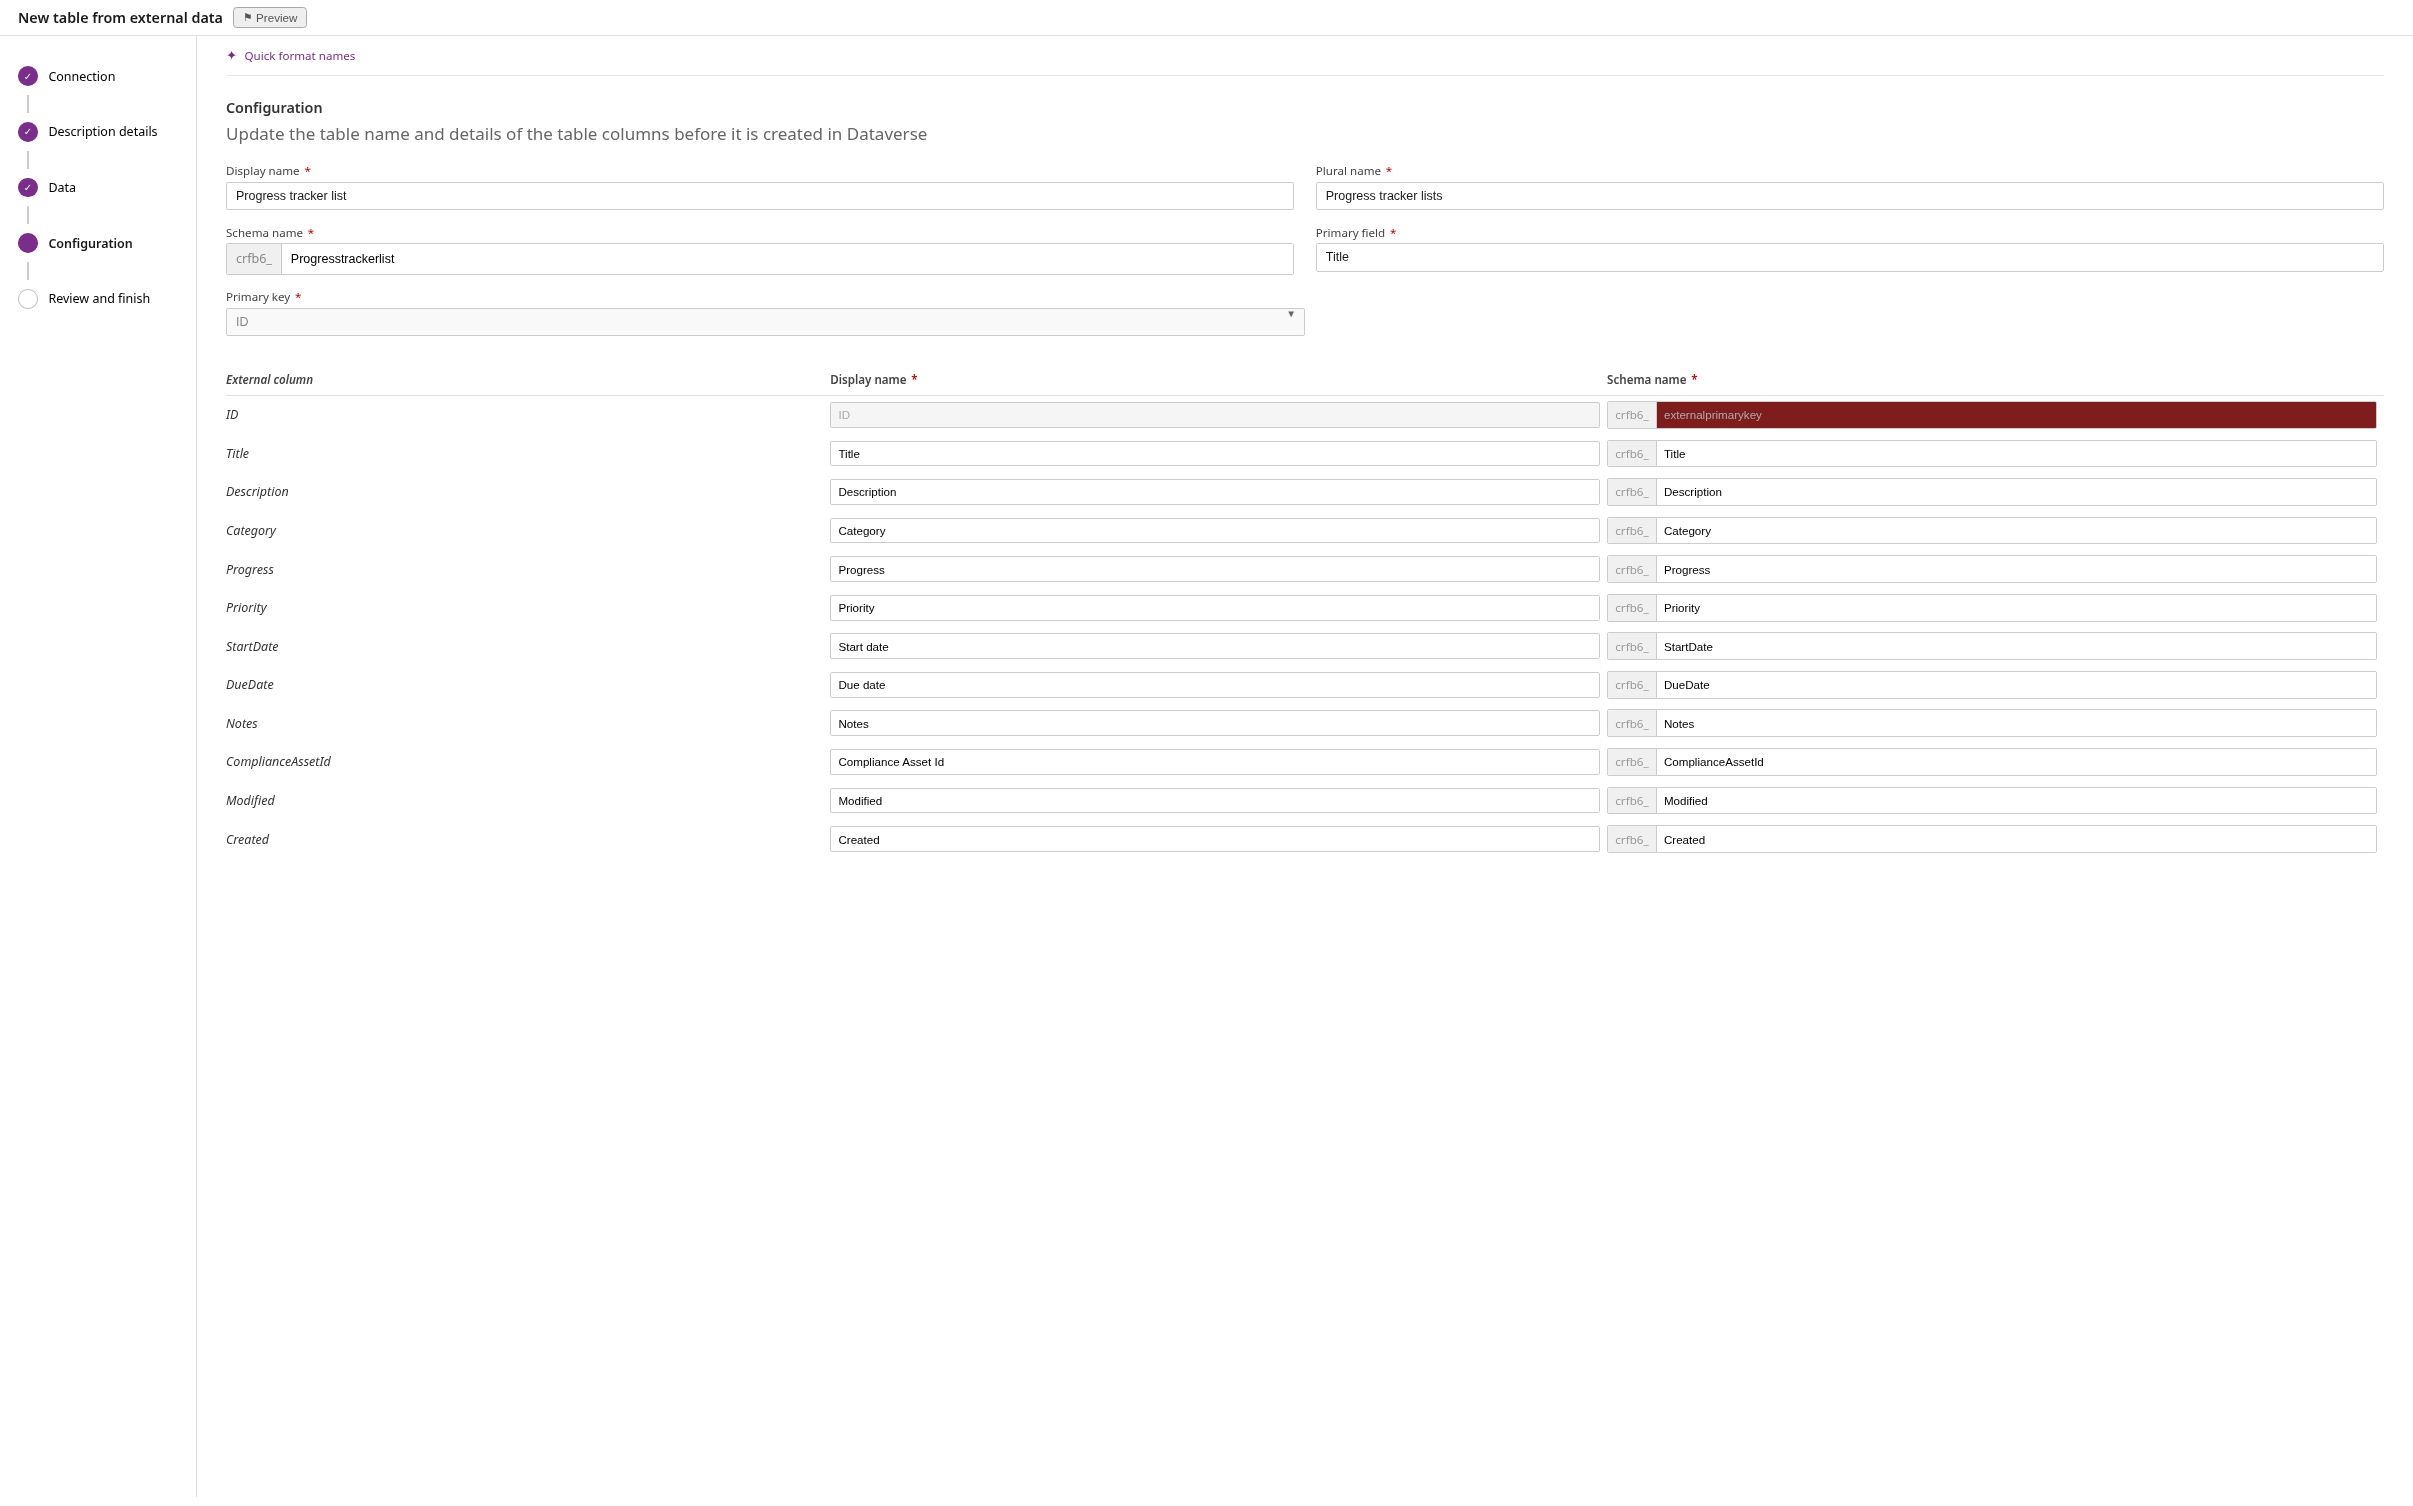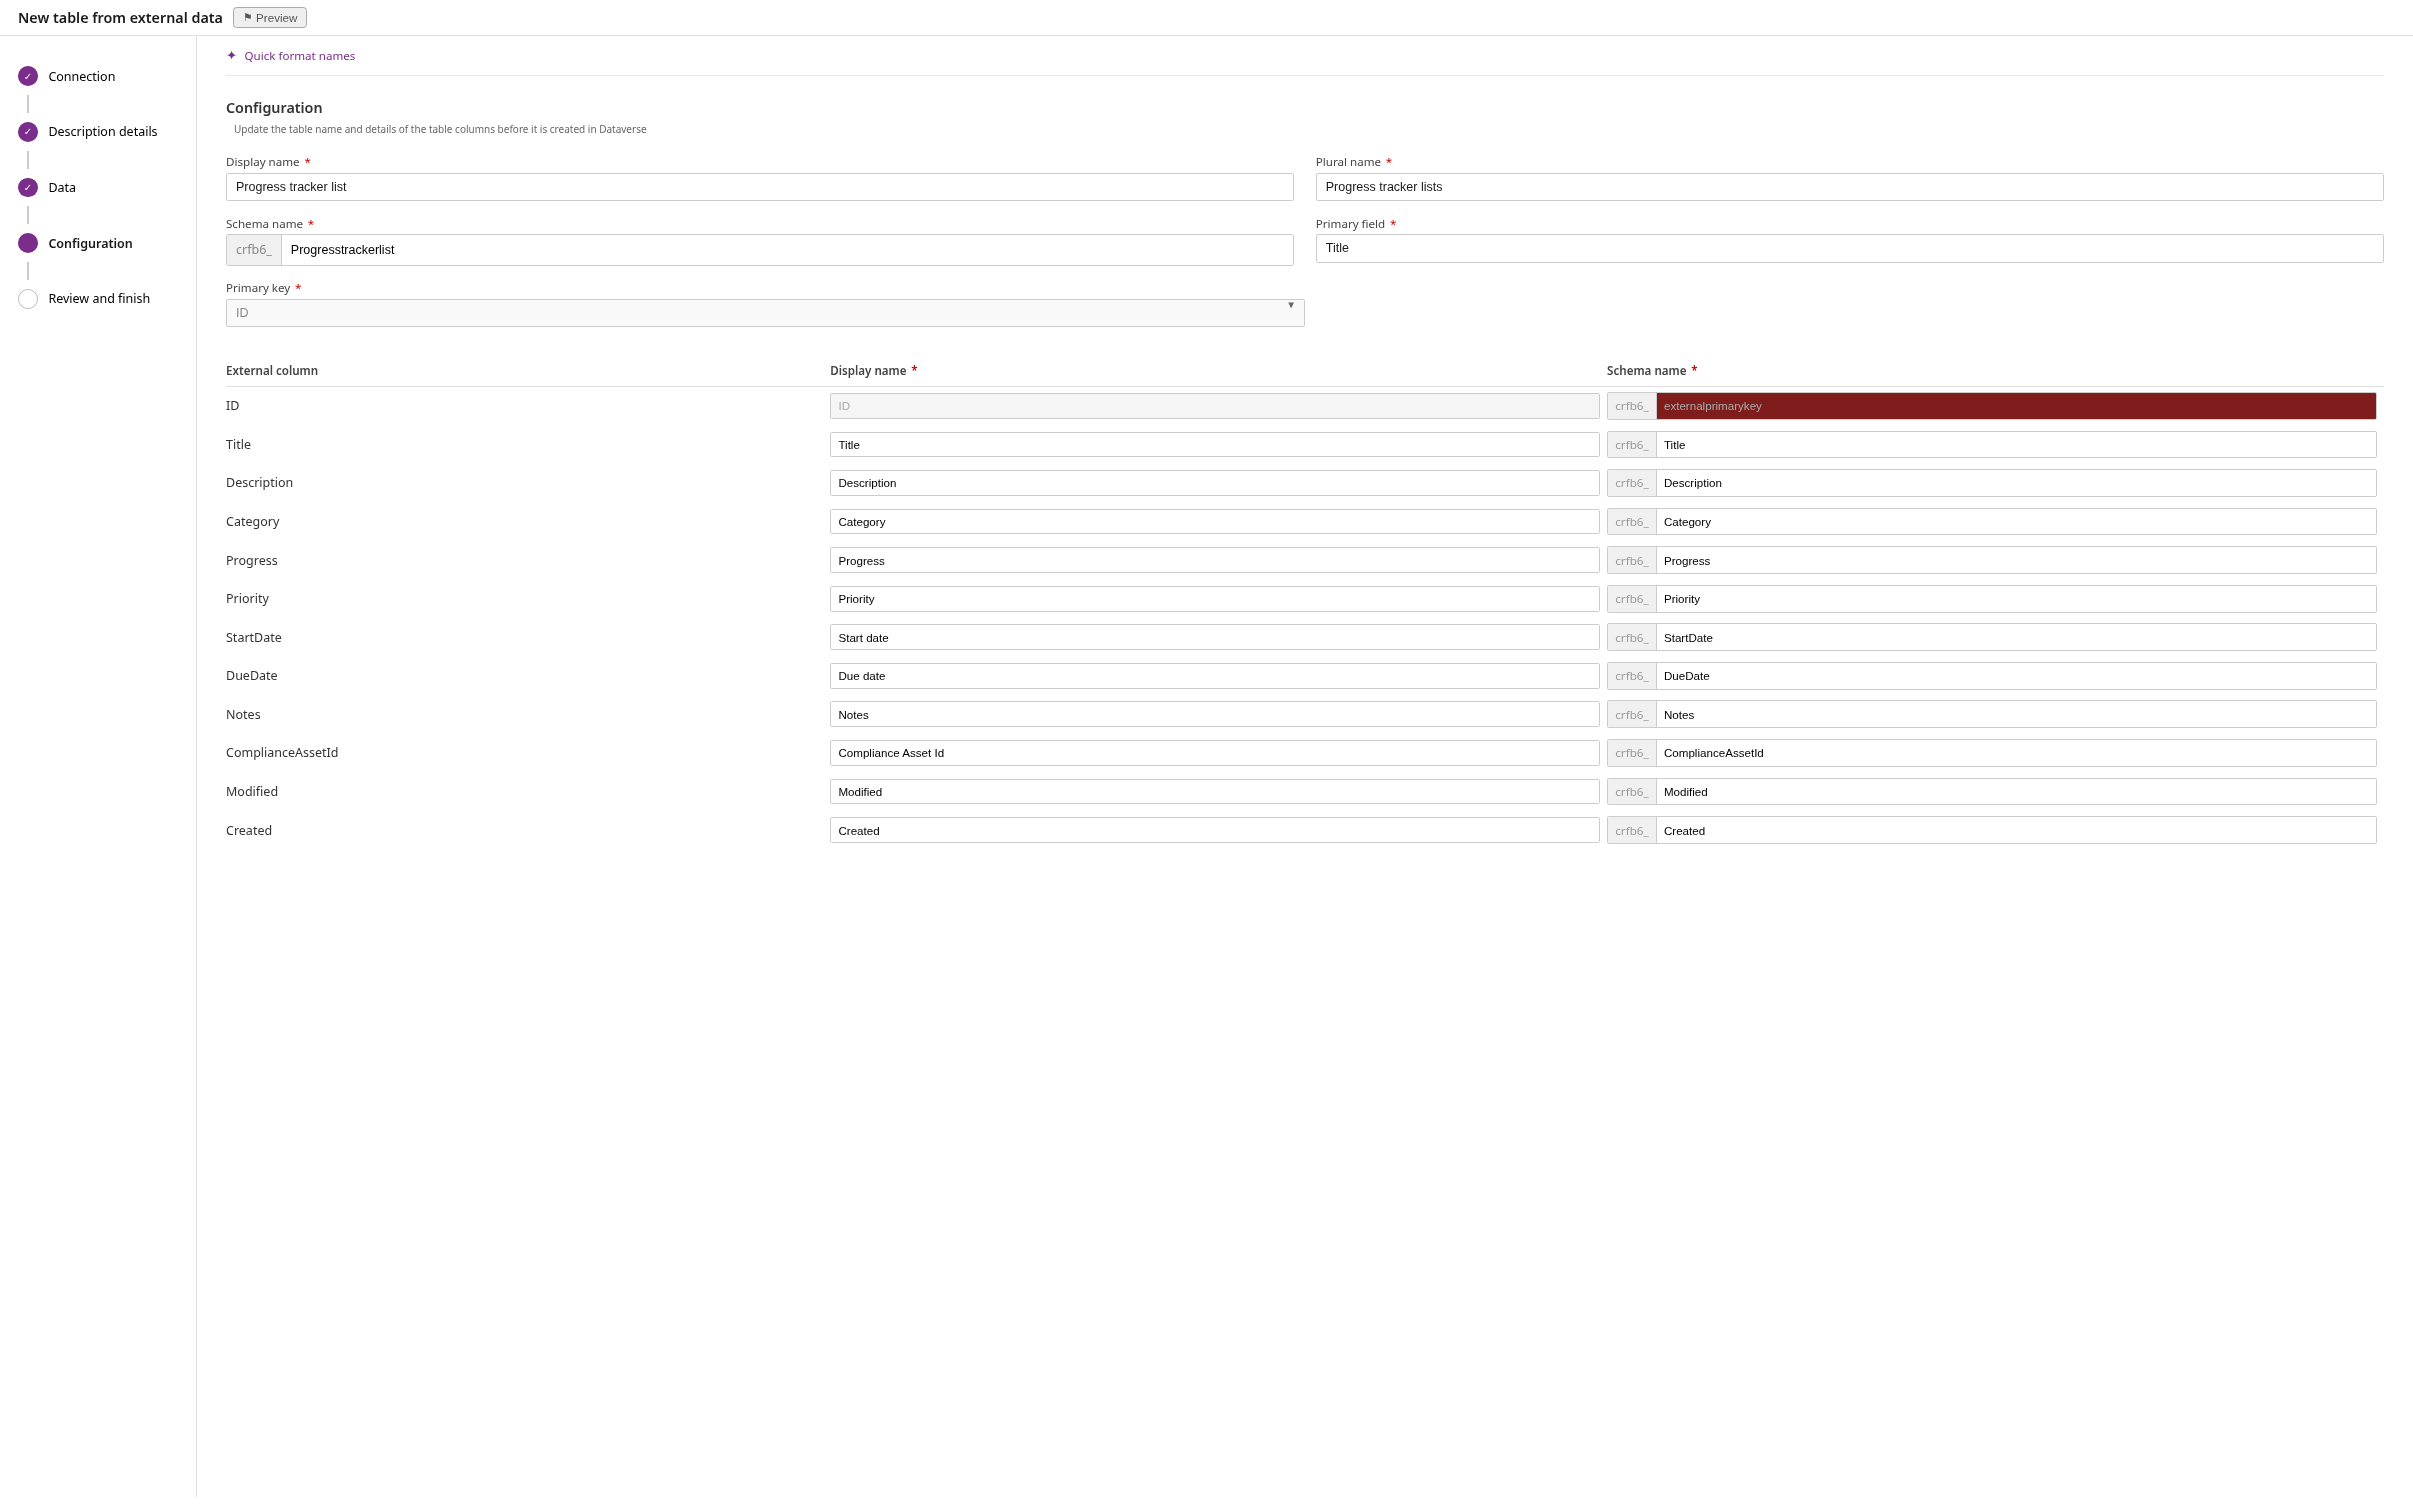--- a/index.html
+++ b/index.html
@@ -103,24 +103,23 @@
     }
     .quick-format-bar .sparkle-icon { font-size: 13.4px; }
 
     .config-section { margin-bottom: 29px; }
     .config-title {
       font-size: 14.3px;
       font-weight: 600;
       margin-bottom: 5.4px;
     }
     .config-subtitle {
-      font-size: 10px;
+      font-size: 17px;
       color: #666;
       margin-bottom: 18px;
-      margin-left: 8px;
     }
 
     .form-row {
       display: flex;
       gap: 21.5px;
       margin-bottom: 14.3px;
     }
     .form-group { flex: 1; }
     .form-label {
       font-size: 11.6px;
@@ -194,21 +193,21 @@
       font-size: 11.6px;
       font-weight: 600;
       color: #444;
       padding: 7.2px 7.2px 7.2px 0;
       border-bottom: 0.9px solid #e0e0e0;
     }
     .columns-table td {
       padding: 5.4px 7.2px 5.4px 0;
       vertical-align: middle;
     }
-    .col-external { width: 28%; font-size: 12.5px; color: #333; }
+    .col-external { width: 28%; font-size: 12.5px; color: #333; font-style: italic; }
     .col-display { width: 36%; }
     .col-schema { width: 36%; }
 
     .col-display-input {
       width: 100%;
       border: 0.9px solid #ccc;
       border-radius: 1.8px;
       padding: 5.4px 7.2px;
       font-size: 11.6px;
       outline: none;

